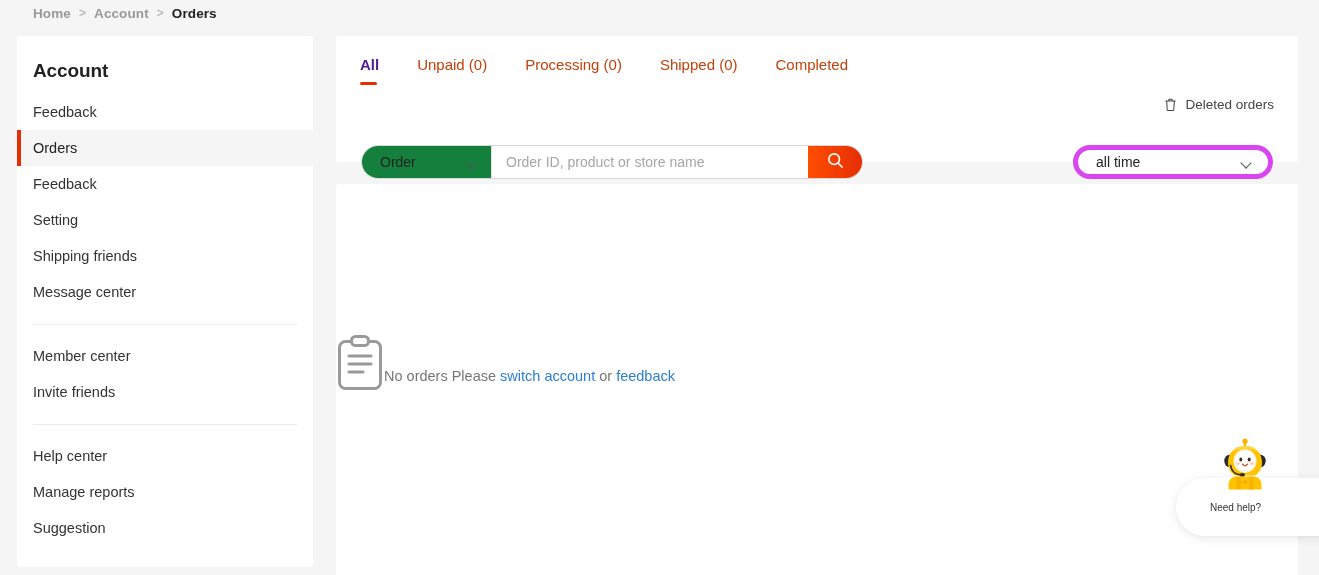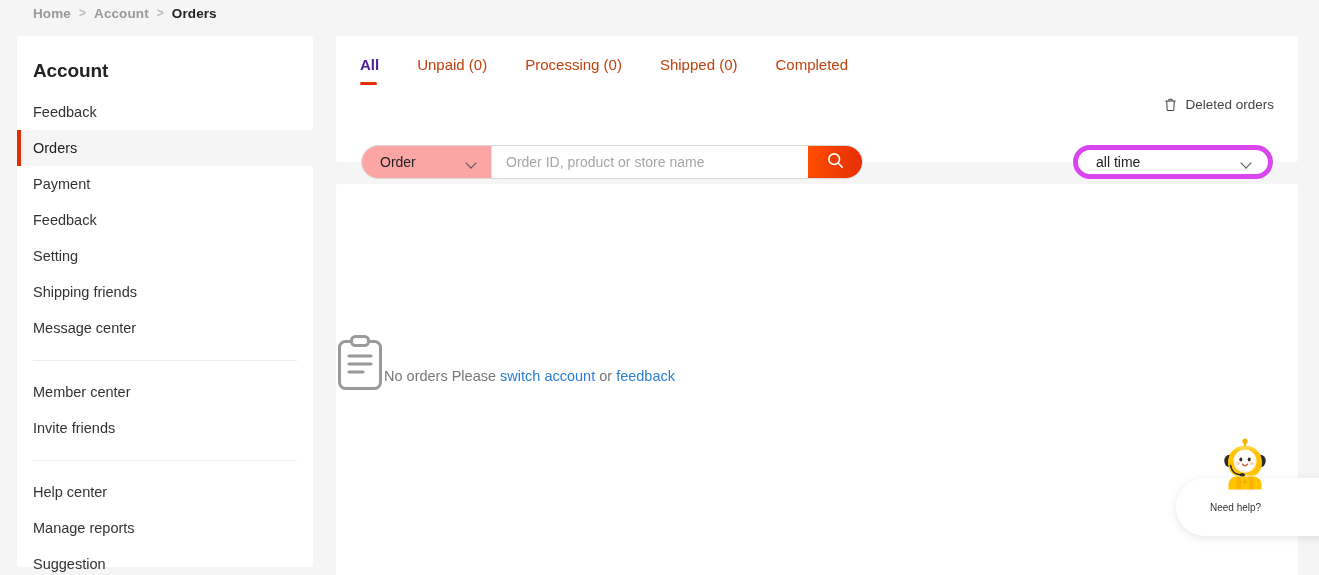--- a/index.html
+++ b/index.html
@@ -175,21 +175,21 @@
   .select-order {
     width: 130px;
     display: flex;
     align-items: center;
     justify-content: space-between;
     padding: 0 14px 0 18px;
     font-size: 14px;
     color: #222222;
     border-right: 1px solid #e3e3e3;
     cursor: pointer;
-    background: #fca5a5;
+    background: #15803d;
   }
   .search-input {
     width: 316px;
     border: none;
     outline: none;
     padding: 0 14px;
     font-size: 14px;
     font-family: "Liberation Sans", sans-serif;
     color: #222222;
     background: transparent;
@@ -311,21 +311,20 @@
     <span class="crumb-sep">&gt;</span>
     <span class="crumb current">Orders</span>
   </nav>
 
   <aside class="sidebar">
     <div class="sidebar-title">Account</div>
 
     <ul class="nav-list">
       <li class="nav-item">Feedback</li>
       <li class="nav-item active">Orders</li>
-      <li class="nav-item">Payment</li>
       <li class="nav-item">Feedback</li>
       <li class="nav-item">Setting</li>
       <li class="nav-item">Shipping friends</li>
       <li class="nav-item">Message center</li>
     </ul>
 
     <div class="nav-divider"></div>
 
     <ul class="nav-list">
       <li class="nav-item">Member center</li>

